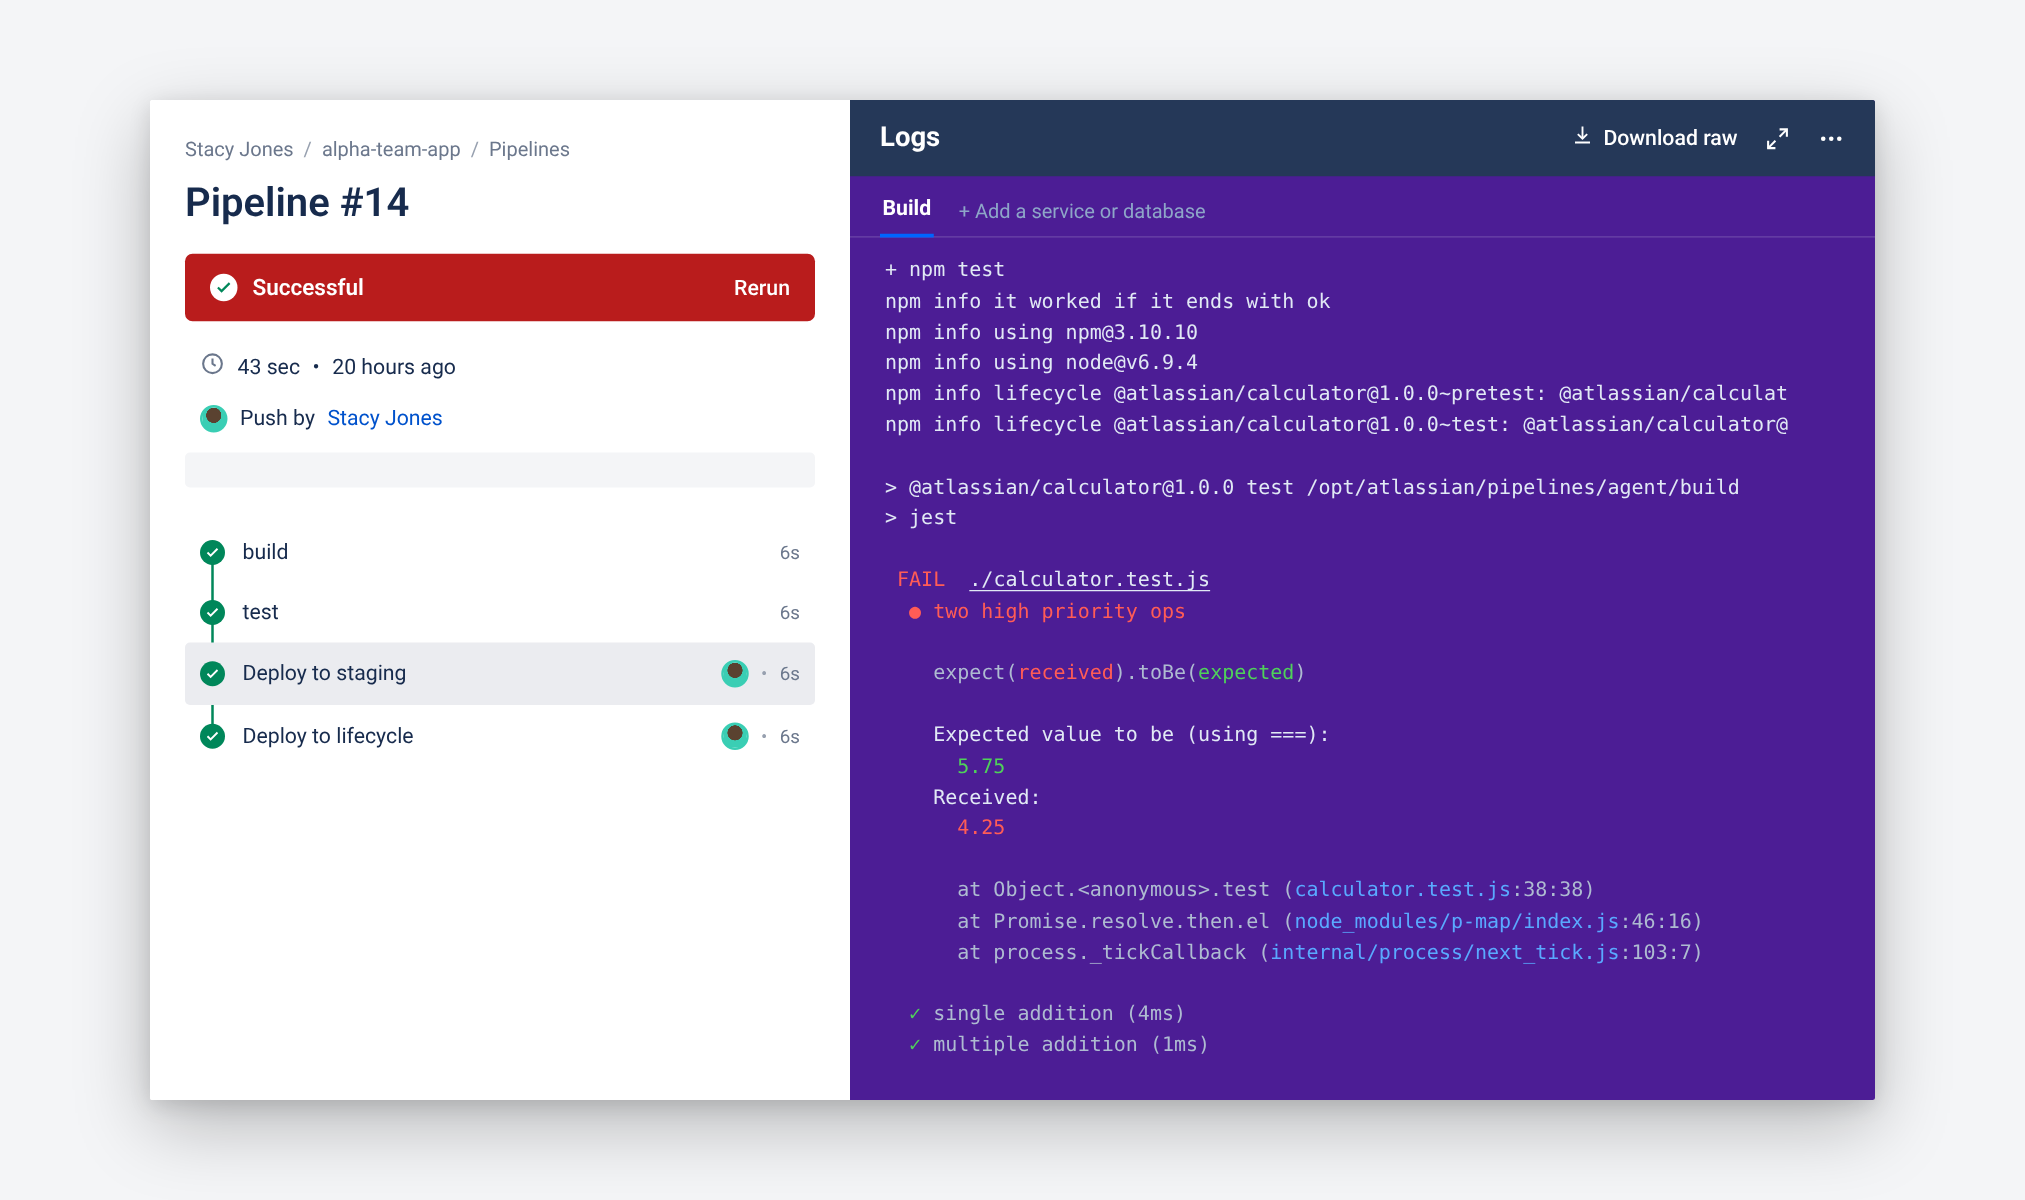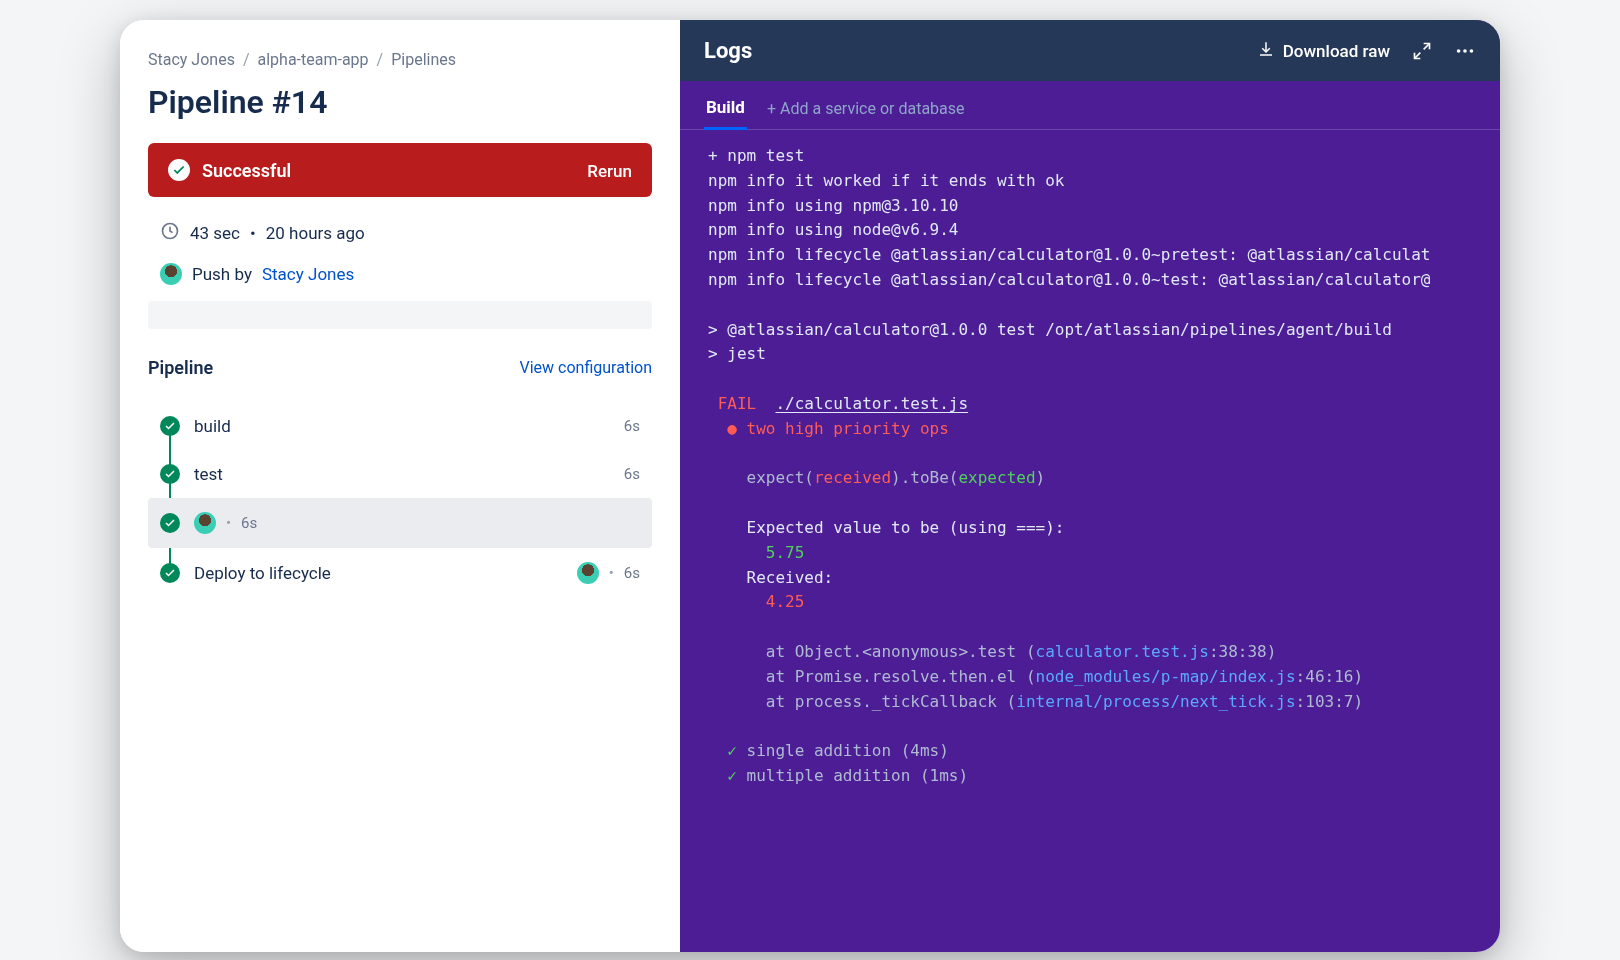--- a/index.html
+++ b/index.html
@@ -7,23 +7,23 @@
   font-family: -apple-system, BlinkMacSystemFont, "Segoe UI", Roboto, Helvetica, Arial, sans-serif;
   background: #f4f5f7;
   display: flex;
   justify-content: center;
   align-items: center;
   min-height: 100vh;
   padding: 20px;
 }
 .window {
   width: 1380px;
-  height: 932px;
+  height: 800px;
   background: #fff;
-  border-radius: 24px;
+  border-radius: 2px;
   box-shadow: 0 20px 60px rgba(0,0,0,0.25), 0 4px 18px rgba(0,0,0,0.12);
   display: flex;
   overflow: hidden;
 }
 .left-panel {
   width: 560px;
   background: #fff;
   padding: 30px 28px;
   overflow-y: auto;
 }
@@ -220,24 +220,20 @@
 
     <div class="push-row">
       <span class="avatar"></span>
       <span>Push by</span>
       <a href="#" class="link">Stacy Jones</a>
     </div>
 
     <div class="commit-box">
     </div>
 
-    <div class="section-header">
-      <h3>Pipeline</h3>
-      <a href="#" class="link">View configuration</a>
-    </div>
 
     <div class="step-list" id="step-list">
         <div class="step-item">
           <span class="step-check">
             <svg width="12" height="12" viewBox="0 0 24 24" fill="none" stroke-width="3">
               <polyline points="20 6 9 17 4 12"></polyline>
             </svg>
           </span>
           <span class="step-label">build</span>
           <span class="step-right">
@@ -254,20 +250,21 @@
           <span class="step-right">
             <span>6s</span>
           </span>
         </div>
         <div class="step-item selected">
           <span class="step-check">
             <svg width="12" height="12" viewBox="0 0 24 24" fill="none" stroke-width="3">
               <polyline points="20 6 9 17 4 12"></polyline>
             </svg>
           </span>
+          <span class="step-label">Deploy to staging</span>
           <span class="step-right">
             <span class="avatar"></span>
             <span class="dot">•</span>
             <span>6s</span>
           </span>
         </div>
         <div class="step-item">
           <span class="step-check">
             <svg width="12" height="12" viewBox="0 0 24 24" fill="none" stroke-width="3">
               <polyline points="20 6 9 17 4 12"></polyline>

